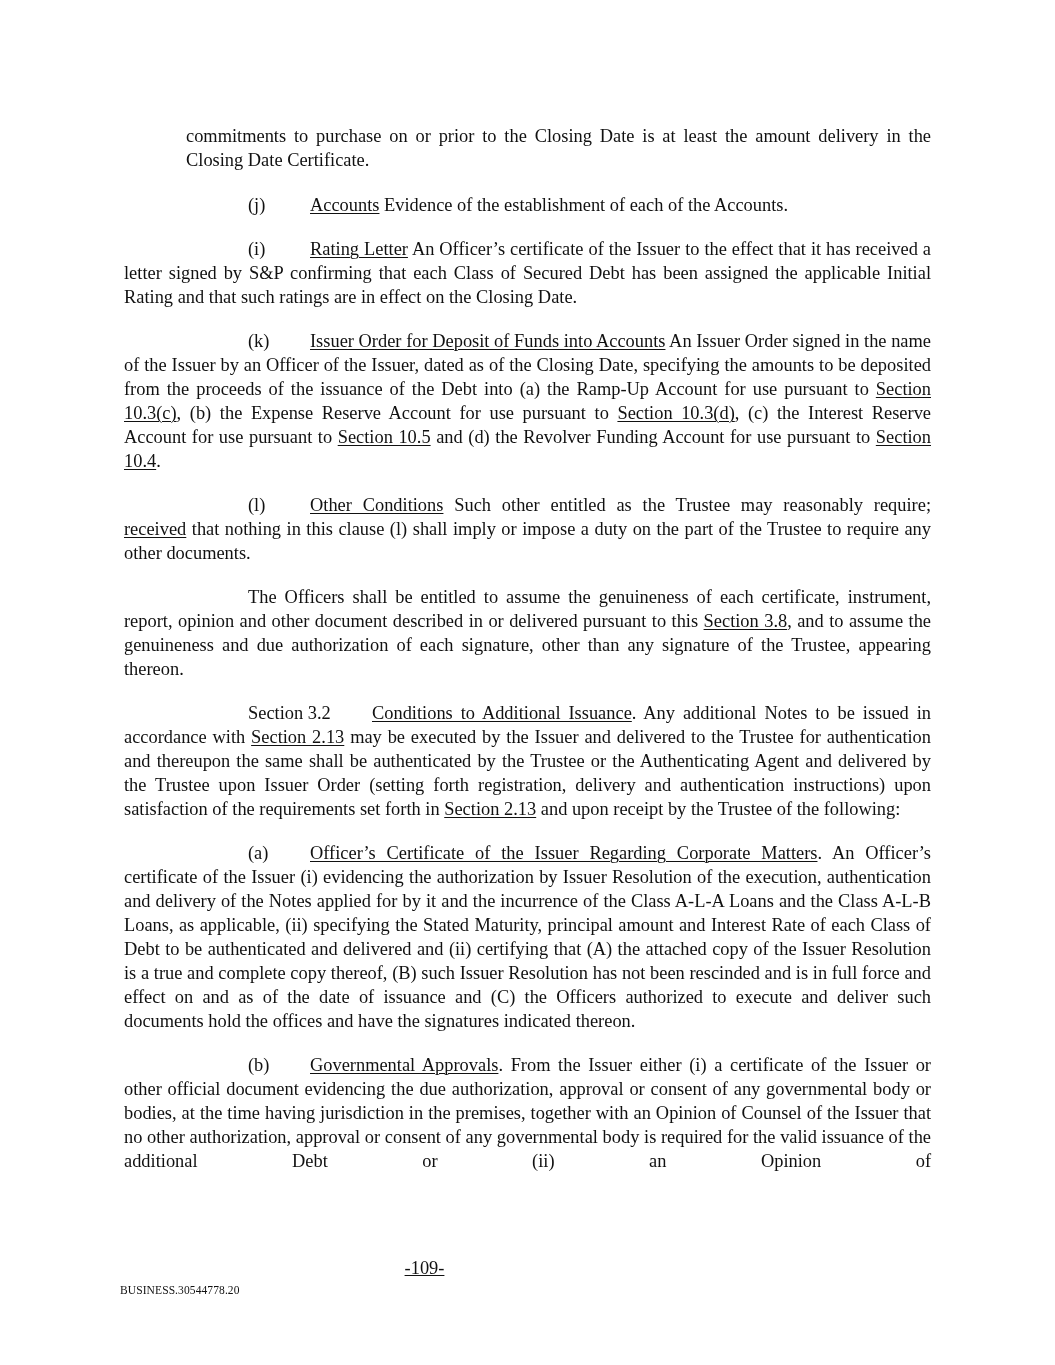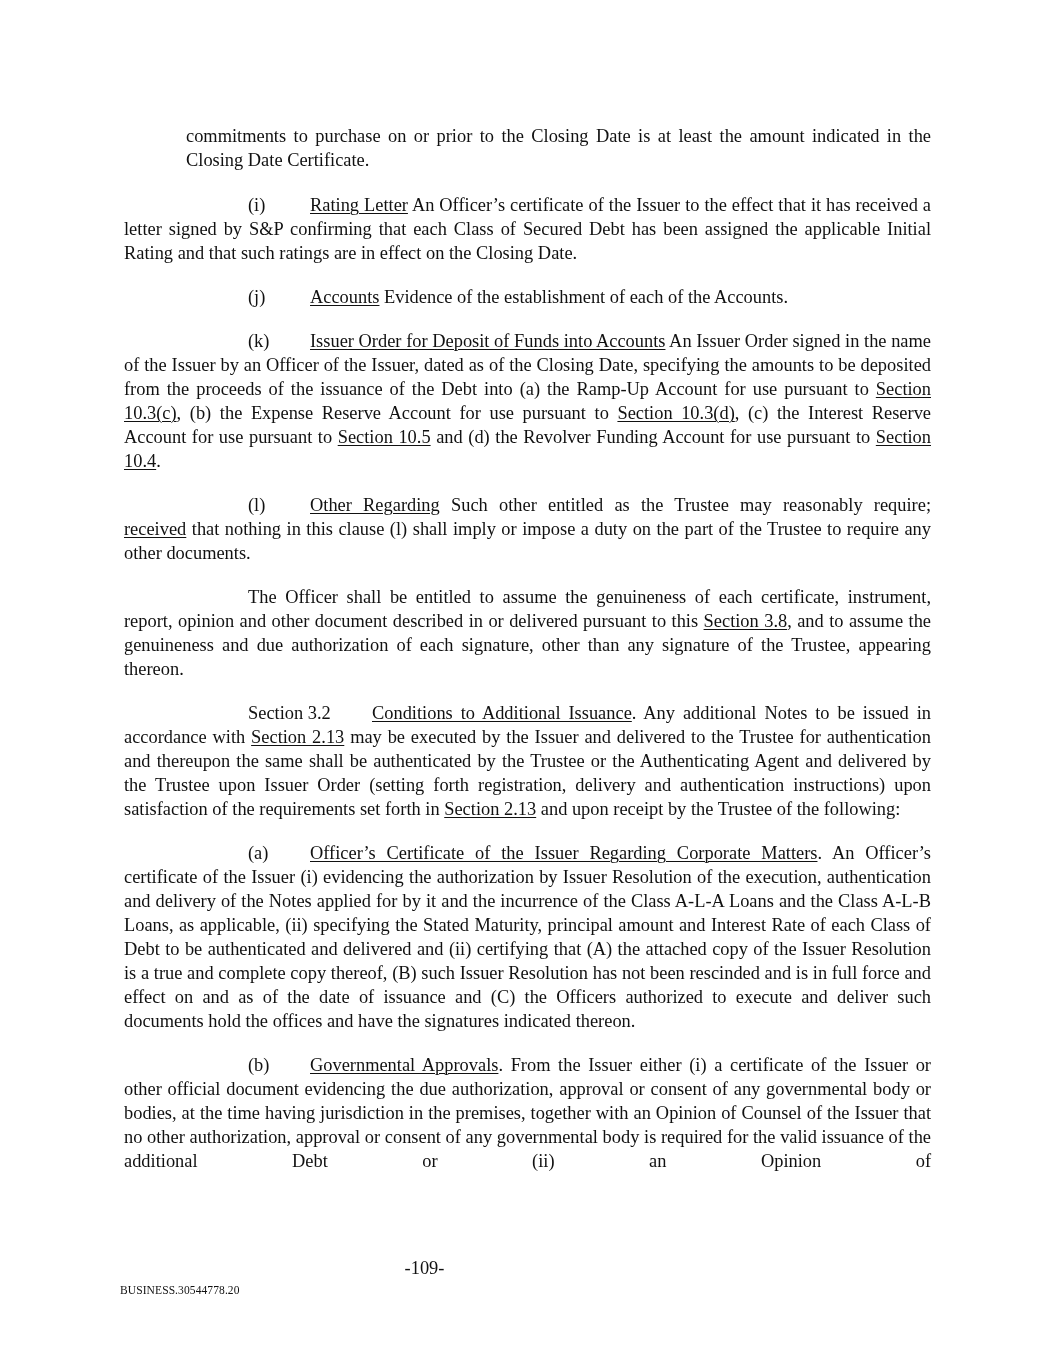--- a/index.html
+++ b/index.html
@@ -46,46 +46,47 @@
       text-decoration-thickness: 1px;
     }
     .pagenum {
       position: absolute;
       left: 0;
       width: 849px;
       top: 1256px;
       text-align: center;
       font-size: 18.4px;
       line-height: 24px;
+      text-decoration: underline;
     }
     .docid {
       position: absolute;
       left: 120px;
       top: 1283px;
       font-size: 11.5px;
       line-height: 14px;
       letter-spacing: 0.1px;
     }
   </style>
 </head>
 <body>
 
 <div class="page">
 
-  <p class="cont"><span>commitments to purchase on or prior to the Closing Date is at least the amount indicated in the Closing Date Certificate.</span></p>
+  <p class="cont"><span>commitments to purchase on or prior to the Closing Date is at least the amount delivery in the Closing Date Certificate.</span></p>
+
+  <p class="ind"><span class="lbl">(j)</span><span class="u">Accounts</span><span>  Evidence of the establishment of each of the Accounts.</span></p>
 
   <p class="ind"><span class="lbl">(i)</span><span class="u">Rating Letter</span><span>  An Officer’s certificate of the Issuer to the effect that it has received a letter signed by S&amp;P confirming that each Class of Secured Debt has been assigned the applicable Initial Rating and that such ratings are in effect on the Closing Date.</span></p>
 
-  <p class="ind"><span class="lbl">(j)</span><span class="u">Accounts</span><span>  Evidence of the establishment of each of the Accounts.</span></p>
-
   <p class="ind"><span class="lbl">(k)</span><span class="u">Issuer Order for Deposit of Funds into Accounts</span><span>  An Issuer Order signed in the name of the Issuer by an Officer of the Issuer, dated as of the Closing Date, specifying the amounts to be deposited from the proceeds of the issuance of the Debt into (a) the Ramp-Up Account for use pursuant to </span><span class="u">Section 10.3(c)</span><span>, (b) the Expense Reserve Account for use pursuant to </span><span class="u">Section 10.3(d)</span><span>, (c) the Interest Reserve Account for use pursuant to </span><span class="u">Section 10.5</span><span> and (d) the Revolver Funding Account for use pursuant to </span><span class="u">Section 10.4</span><span>.</span></p>
 
-  <p class="ind"><span class="lbl">(l)</span><span class="u">Other Regarding</span><span>  Such other entitled as the Trustee may reasonably require; </span><span class="u">received</span><span> that nothing in this clause (l) shall imply or impose a duty on the part of the Trustee to require any other documents.</span></p>
+  <p class="ind"><span class="lbl">(l)</span><span class="u">Other Conditions</span><span>  Such other entitled as the Trustee may reasonably require; </span><span class="u">received</span><span> that nothing in this clause (l) shall imply or impose a duty on the part of the Trustee to require any other documents.</span></p>
 
-  <p class="ind"><span>The Officer shall be entitled to assume the genuineness of each certificate, instrument, report, opinion and other document described in or delivered pursuant to this </span><span class="u">Section 3.8</span><span>, and to assume the genuineness and due authorization of each signature, other than any signature of the Trustee, appearing thereon.</span></p>
+  <p class="ind"><span>The Officers shall be entitled to assume the genuineness of each certificate, instrument, report, opinion and other document described in or delivered pursuant to this </span><span class="u">Section 3.8</span><span>, and to assume the genuineness and due authorization of each signature, other than any signature of the Trustee, appearing thereon.</span></p>
 
   <p class="ind"><span class="lbl" style="width:124px">Section 3.2</span><span class="u">Conditions to Additional Issuance</span><span>.  Any additional Notes to be issued in accordance with </span><span class="u">Section 2.13</span><span> may be executed by the Issuer and delivered to the Trustee for authentication and thereupon the same shall be authenticated by the Trustee or the Authenticating Agent and delivered by the Trustee upon Issuer Order (setting forth registration, delivery and authentication instructions) upon satisfaction of the requirements set forth in </span><span class="u">Section 2.13</span><span> and upon receipt by the Trustee of the following:</span></p>
 
   <p class="ind"><span class="lbl">(a)</span><span class="u">Officer’s Certificate of the Issuer Regarding Corporate Matters</span><span>.  An Officer’s certificate of the Issuer (i) evidencing the authorization by Issuer Resolution of the execution, authentication and delivery of the Notes applied for by it and the incurrence of the Class A-L-A Loans and the Class A-L-B Loans, as applicable, (ii) specifying the Stated Maturity, principal amount and Interest Rate of each Class of Debt to be authenticated and delivered and (ii) certifying that (A) the attached copy of the Issuer Resolution is a true and complete copy thereof, (B) such Issuer Resolution has not been rescinded and is in full force and effect on and as of the date of issuance and (C) the Officers authorized to execute and deliver such documents hold the offices and have the signatures indicated thereon.</span></p>
 
   <p class="ind" style="text-align-last: justify;"><span class="lbl">(b)</span><span class="u">Governmental Approvals</span><span>.  From the Issuer either (i) a certificate of the Issuer or other official document evidencing the due authorization, approval or consent of any governmental body or bodies, at the time having jurisdiction in the premises, together with an Opinion of Counsel of the Issuer that no other authorization, approval or consent of any governmental body is required for the valid issuance of the additional Debt or (ii) an Opinion of</span></p>
 
 </div>
 
 <div class="pagenum">-109-</div>

